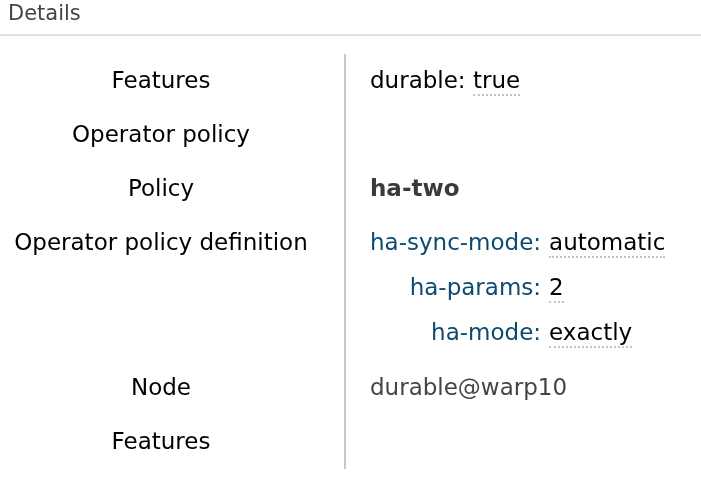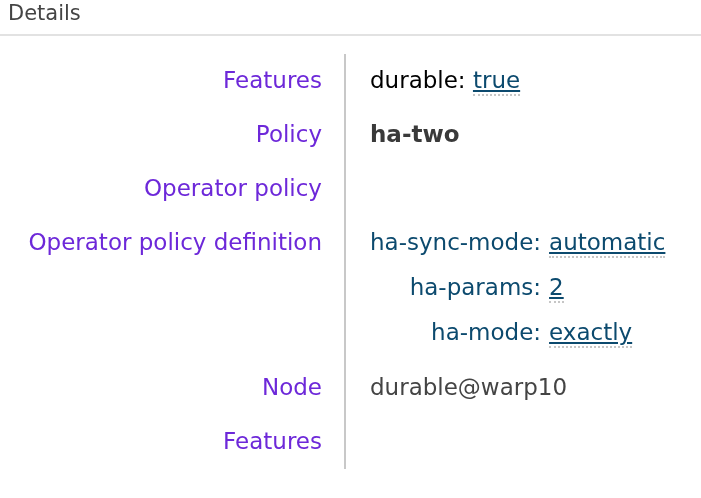--- a/index.html
+++ b/index.html
@@ -24,46 +24,44 @@
   }
   table.facts {
     border-collapse: collapse;
     margin-top: 18px;
     table-layout: fixed;
   }
   table.facts > tbody > tr > th {
     width: 322px; min-width: 322px; max-width: 322px;
     padding: 12px 22px 14px 0;
     border-right: 2px solid #c8c8c8;
-    text-align: right;
     vertical-align: top;
     font-weight: 400;
     font-size: 23px;
-    color: #6d28d9;
+    color: #000000;
     line-height: 1.22;
     white-space: nowrap;
   }
   table.facts > tbody > tr > td {
     width: 320px;
     padding: 12px 5px 14px 24px;
     font-size: 23px;
     color: #444444;
     vertical-align: top;
     line-height: 1.22;
     white-space: nowrap;
   }
   tr.row-features > th, tr.row-features > td { padding-bottom: 22px; }
   tr.row-mirrors  > th, tr.row-mirrors  > td { padding-bottom: 24px; }
   .arg-key { color: #000000; margin-top: 15px; }
   .abbr-value {
-    color: #0c4a6e;
+    color: #000000;
     border-bottom: 2px dotted #c6c6c6;
     padding-bottom: 1px;
     cursor: default;
-    text-decoration: underline;
   }
   .policy-name { font-weight: bold; color: #3a3a3a; }
   table.kv {
     border-collapse: collapse;
   }
   table.kv th {
     font-weight: 400;
     color: #0c4a6e;
     text-align: right;
     padding: 0 8px 17px 0;
@@ -90,29 +88,29 @@
     <tbody>
       <tr class="row-features">
         <th>Features</th>
         <td>
           <span class="arg-key">durable:</span>
           <span class="abbr-value">true</span>
         </td>
       </tr>
 
       <tr>
+        <th>Operator policy</th>
+        <td></td>
+      </tr>
+
+      <tr>
         <th>Policy</th>
         <td>
           <span class="policy-name">ha-two</span>
         </td>
-      </tr>
-
-      <tr>
-        <th>Operator policy</th>
-        <td></td>
       </tr>
 
       <tr>
         <th>Operator policy definition</th>
         <td>
           <table class="kv">
             <tbody>
               <tr>
                 <th>ha-sync-mode:</th>
                 <td><span class="abbr-value">automatic</span></td>

